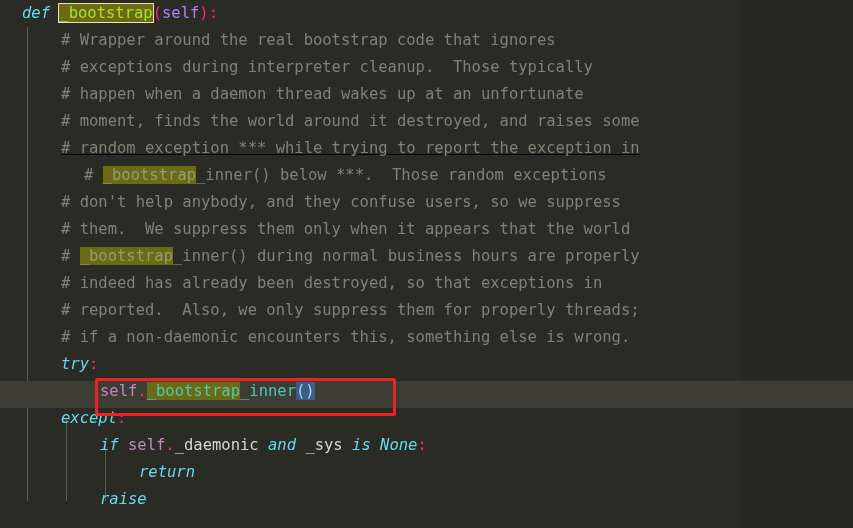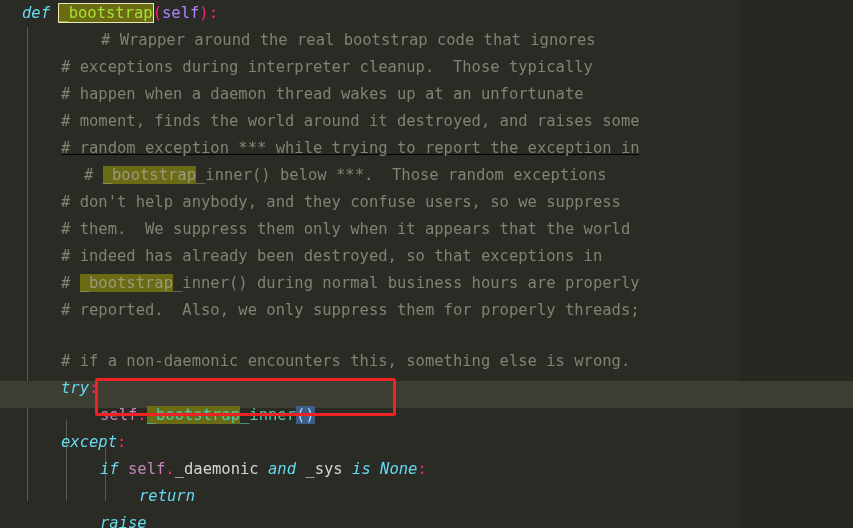--- a/index.html
+++ b/index.html
@@ -102,36 +102,36 @@
   <div class="guide" style="left:27px; top:27px; height:474px;"></div>
   <div class="guide" style="left:66px; top:420px; height:81px;"></div>
   <div class="guide" style="left:105px; top:447px; height:54px;"></div>
 
   <div class="current-line" style="top:381px;"></div>
 
   <div class="code-layer">
 
     <div class="line"><span class="kw">def</span><span class="plain"> </span><span class="hit-primary">_bootstrap</span><span class="punct">(</span><span class="param">self</span><span class="punct">)</span><span class="punct">:</span></div>
 
-    <div class="line" style="padding-left:61px;margin-left:40px;"><span class="cmt"># Wrapper around the real bootstrap code that ignores</span></div>
+    <div class="line" style="padding-left:61px;"><span class="cmt"># Wrapper around the real bootstrap code that ignores</span></div>
     <div class="line" style="padding-left:61px;"><span class="cmt"># exceptions during interpreter cleanup.  Those typically</span></div>
     <div class="line" style="padding-left:61px;"><span class="cmt"># happen when a daemon thread wakes up at an unfortunate</span></div>
     <div class="line" style="padding-left:61px;"><span class="cmt"># moment, finds the world around it destroyed, and raises some</span></div>
     <div class="line" style="padding-left:61px;text-decoration:underline;"><span class="cmt"># random exception *** while trying to report the exception in</span></div>
 
     <div class="line" style="padding-left:84px;"><span class="cmt"># </span><span class="hit cmt">_bootstrap</span><span class="cmt">_inner() below ***.  Those random exceptions</span></div>
 
     <div class="line" style="padding-left:61px;"><span class="cmt"># don't help anybody, and they confuse users, so we suppress</span></div>
     <div class="line" style="padding-left:61px;"><span class="cmt"># them.  We suppress them only when it appears that the world</span></div>
+    <div class="line" style="padding-left:61px;"><span class="cmt"># </span><span class="hit cmt">_bootstrap</span><span class="cmt">_inner() during normal business hours are properly</span></div>
+
     <div class="line" style="padding-left:61px;"><span class="cmt"># indeed has already been destroyed, so that exceptions in</span></div>
 
-    <div class="line" style="padding-left:61px;"><span class="cmt"># </span><span class="hit cmt">_bootstrap</span><span class="cmt">_inner() during normal business hours are properly</span></div>
-
     <div class="line" style="padding-left:61px;"><span class="cmt"># reported.  Also, we only suppress them for properly threads;</span></div>
-    <div class="line" style="padding-left:61px;margin-top:24px;"><span class="cmt"># if a non-daemonic encounters this, something else is wrong.</span></div>
+    <div class="line" style="padding-left:61px;"><span class="cmt"># if a non-daemonic encounters this, something else is wrong.</span></div>
 
     <div class="line" style="padding-left:61px;"><span class="kw">try</span><span class="punct">:</span></div>
 
     <div class="line" style="padding-left:100px;"><span class="self">self</span><span class="dot">.</span><span class="hit attr">_bootstrap</span><span class="attr">_inner</span><span class="bracket-match">()</span></div>
 
     <div class="line" style="padding-left:61px;"><span class="kw">except</span><span class="punct">:</span></div>
 
     <div class="line" style="padding-left:100px;"><span class="kw">if</span><span class="plain"> </span><span class="self">self</span><span class="dot">.</span><span class="ident">_daemonic</span><span class="plain"> </span><span class="kw">and</span><span class="plain"> </span><span class="ident">_sys</span><span class="plain"> </span><span class="kw">is</span><span class="plain"> </span><span class="kw">None</span><span class="punct">:</span></div>
 
     <div class="line" style="padding-left:139px;"><span class="kw">return</span></div>

